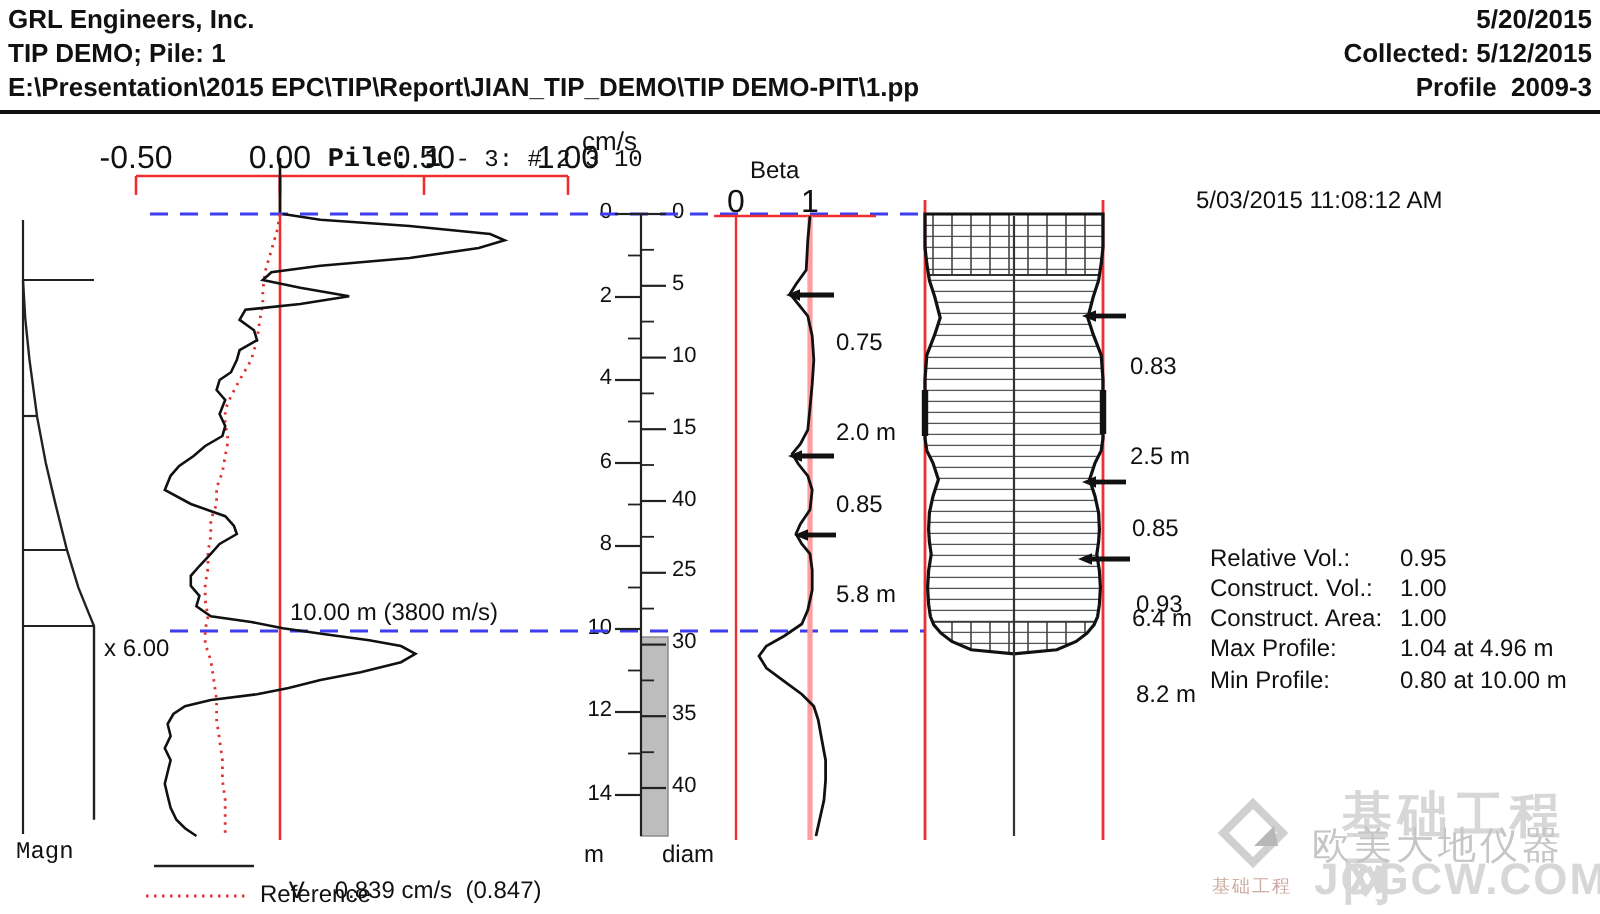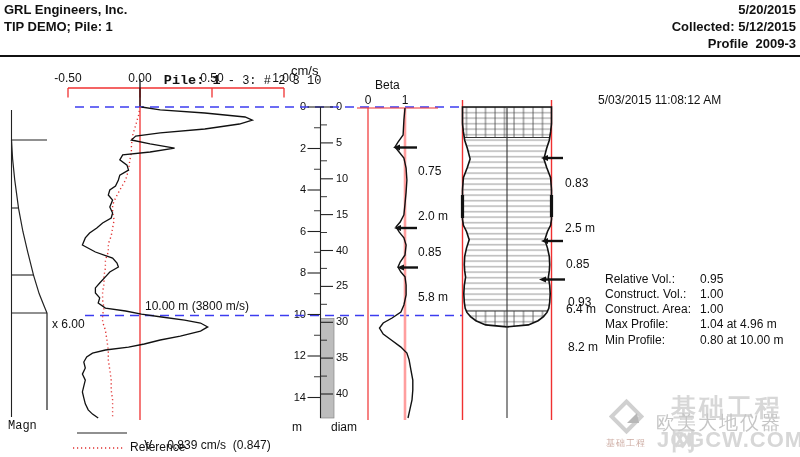--- a/index.html
+++ b/index.html
@@ -2,40 +2,41 @@
 <html><head>
 <meta charset="utf-8">
 <style>
   html,body{margin:0;padding:0;background:#fff;}
   #page{position:relative;width:800px;height:457px;background:#fff;overflow:hidden;
         font-family:"Liberation Sans",sans-serif;color:#111;}
   .lbl{position:absolute;font-size:12px;line-height:13px;color:#111;white-space:pre;}
   .hdr{position:absolute;font-size:13px;font-weight:bold;white-space:pre;}
   .hdr-r{position:absolute;right:4px;text-align:right;font-size:13px;font-weight:bold;white-space:pre;}
   .sep{position:absolute;left:0;top:55px;width:800px;height:2px;background:#111;}
-  .tick{position:absolute;width:44px;text-align:center;font-size:12px;}
+  .tick{position:absolute;width:44px;text-align:center;font-size:16px;}
   .dtick{position:absolute;width:24px;text-align:right;font-size:11px;}
   .mtick{position:absolute;font-size:11px;}
   .ann{position:absolute;font-size:12px;line-height:15px;white-space:pre;}
   .stat-row{position:absolute;left:0;font-size:12px;white-space:pre;}
   .stat-label{display:inline-block;width:95px;}
   #chart-svg{position:absolute;left:0;top:0;pointer-events:none;}
   .wm{position:absolute;color:#d7d7d7;}
   .wm-big{font-size:25px;font-weight:bold;letter-spacing:3px;}
   .wm-mid{font-size:19px;color:#c6c6c6;letter-spacing:2px;}
   .wm-url{font-size:22px;font-weight:bold;letter-spacing:1px;}
   .wm-cap{font-size:9px;color:#cdaba2;letter-spacing:1px;}
 </style>
 </head>
 <body>
 
 <div id="page">
 
   <div class="hdr" style="left:4px;top:2px;">GRL Engineers, Inc.</div>
   <div class="hdr" style="left:4px;top:19px;">TIP DEMO; Pile: 1</div>
+  <div class="hdr" style="left:4px;top:36px;">E:\Presentation\2015 EPC\TIP\Report\JIAN_TIP_DEMO\TIP DEMO-PIT\1.pp</div>
   <div class="hdr-r" style="top:2px;">5/20/2015</div>
   <div class="hdr-r" style="top:19px;">Collected: 5/12/2015</div>
   <div class="hdr-r" style="top:36px;">Profile  2009-3</div>
   <div class="sep"></div>
 
   <div class="lbl" style="left:135px;top:61px;font-family:Liberation Mono, monospace;">
     <span style="font-weight:bold;font-size:13.5px;">Pile: 1</span><span style="font-size:12px;"> - 3: # 2 3 10</span>
   </div>
   <div class="tick" style="left:46px;top:71px;">-0.50</div>
   <div class="tick" style="left:118px;top:71px;">0.00</div>

